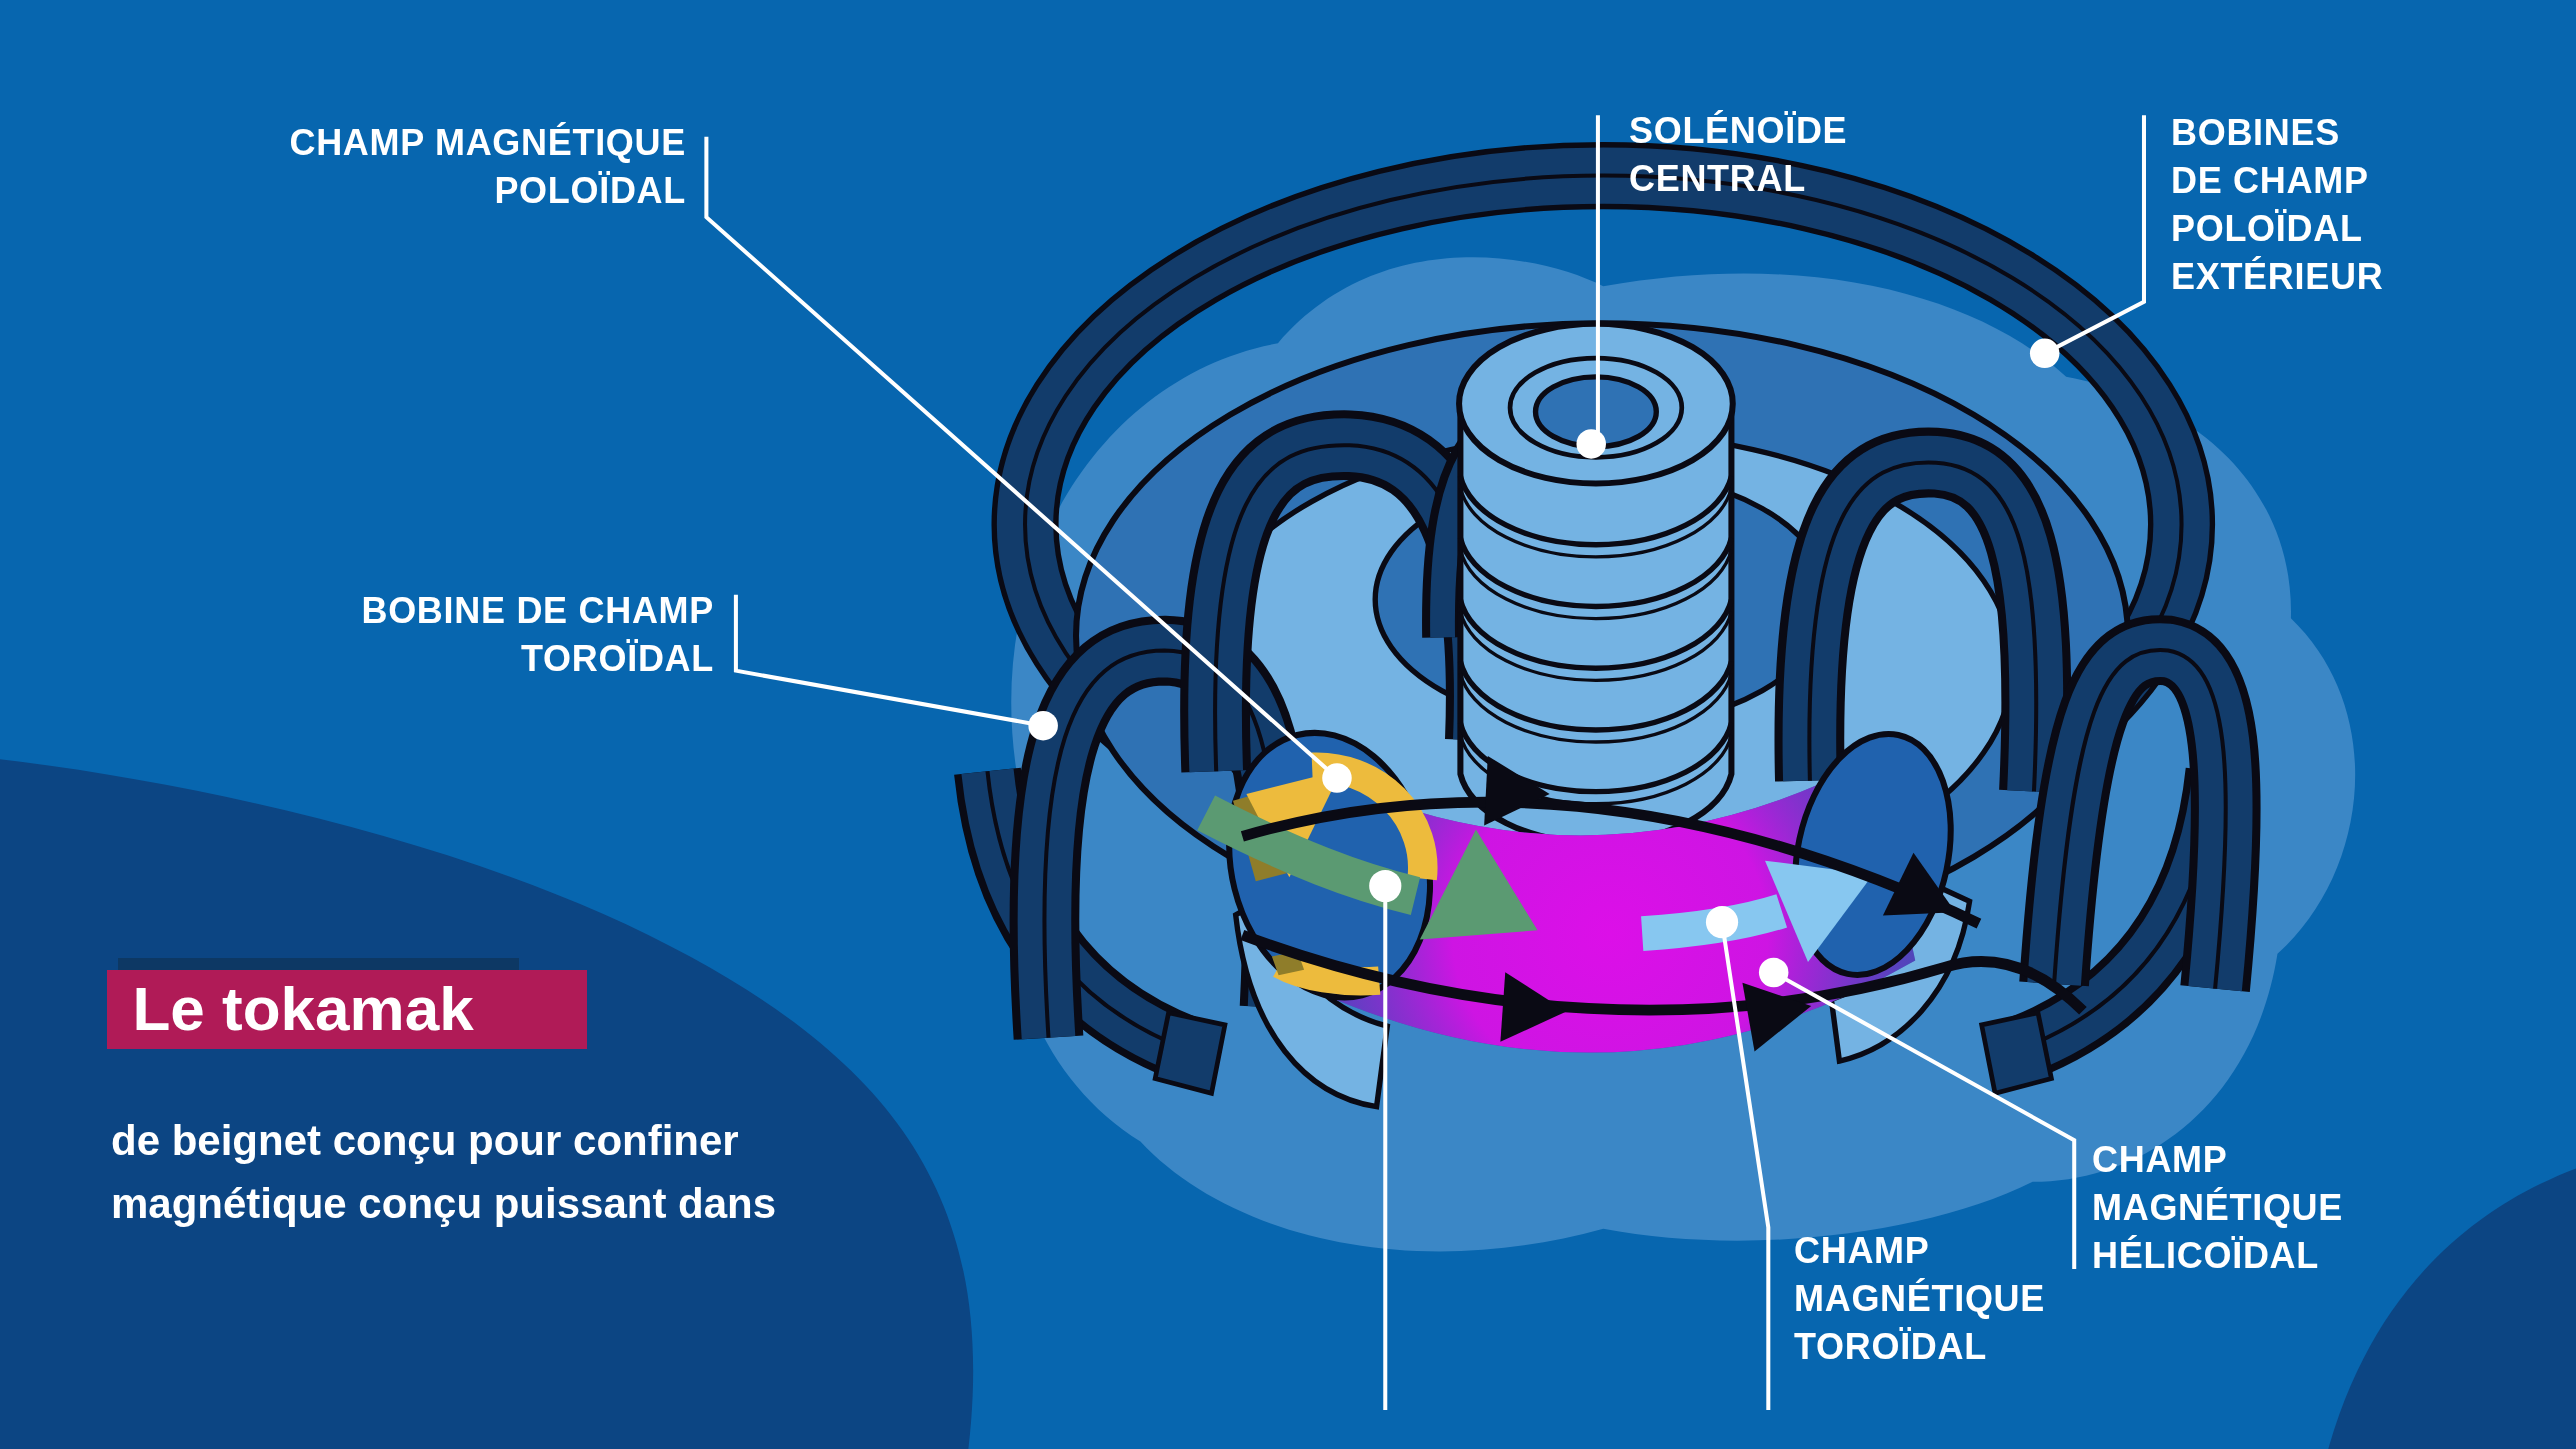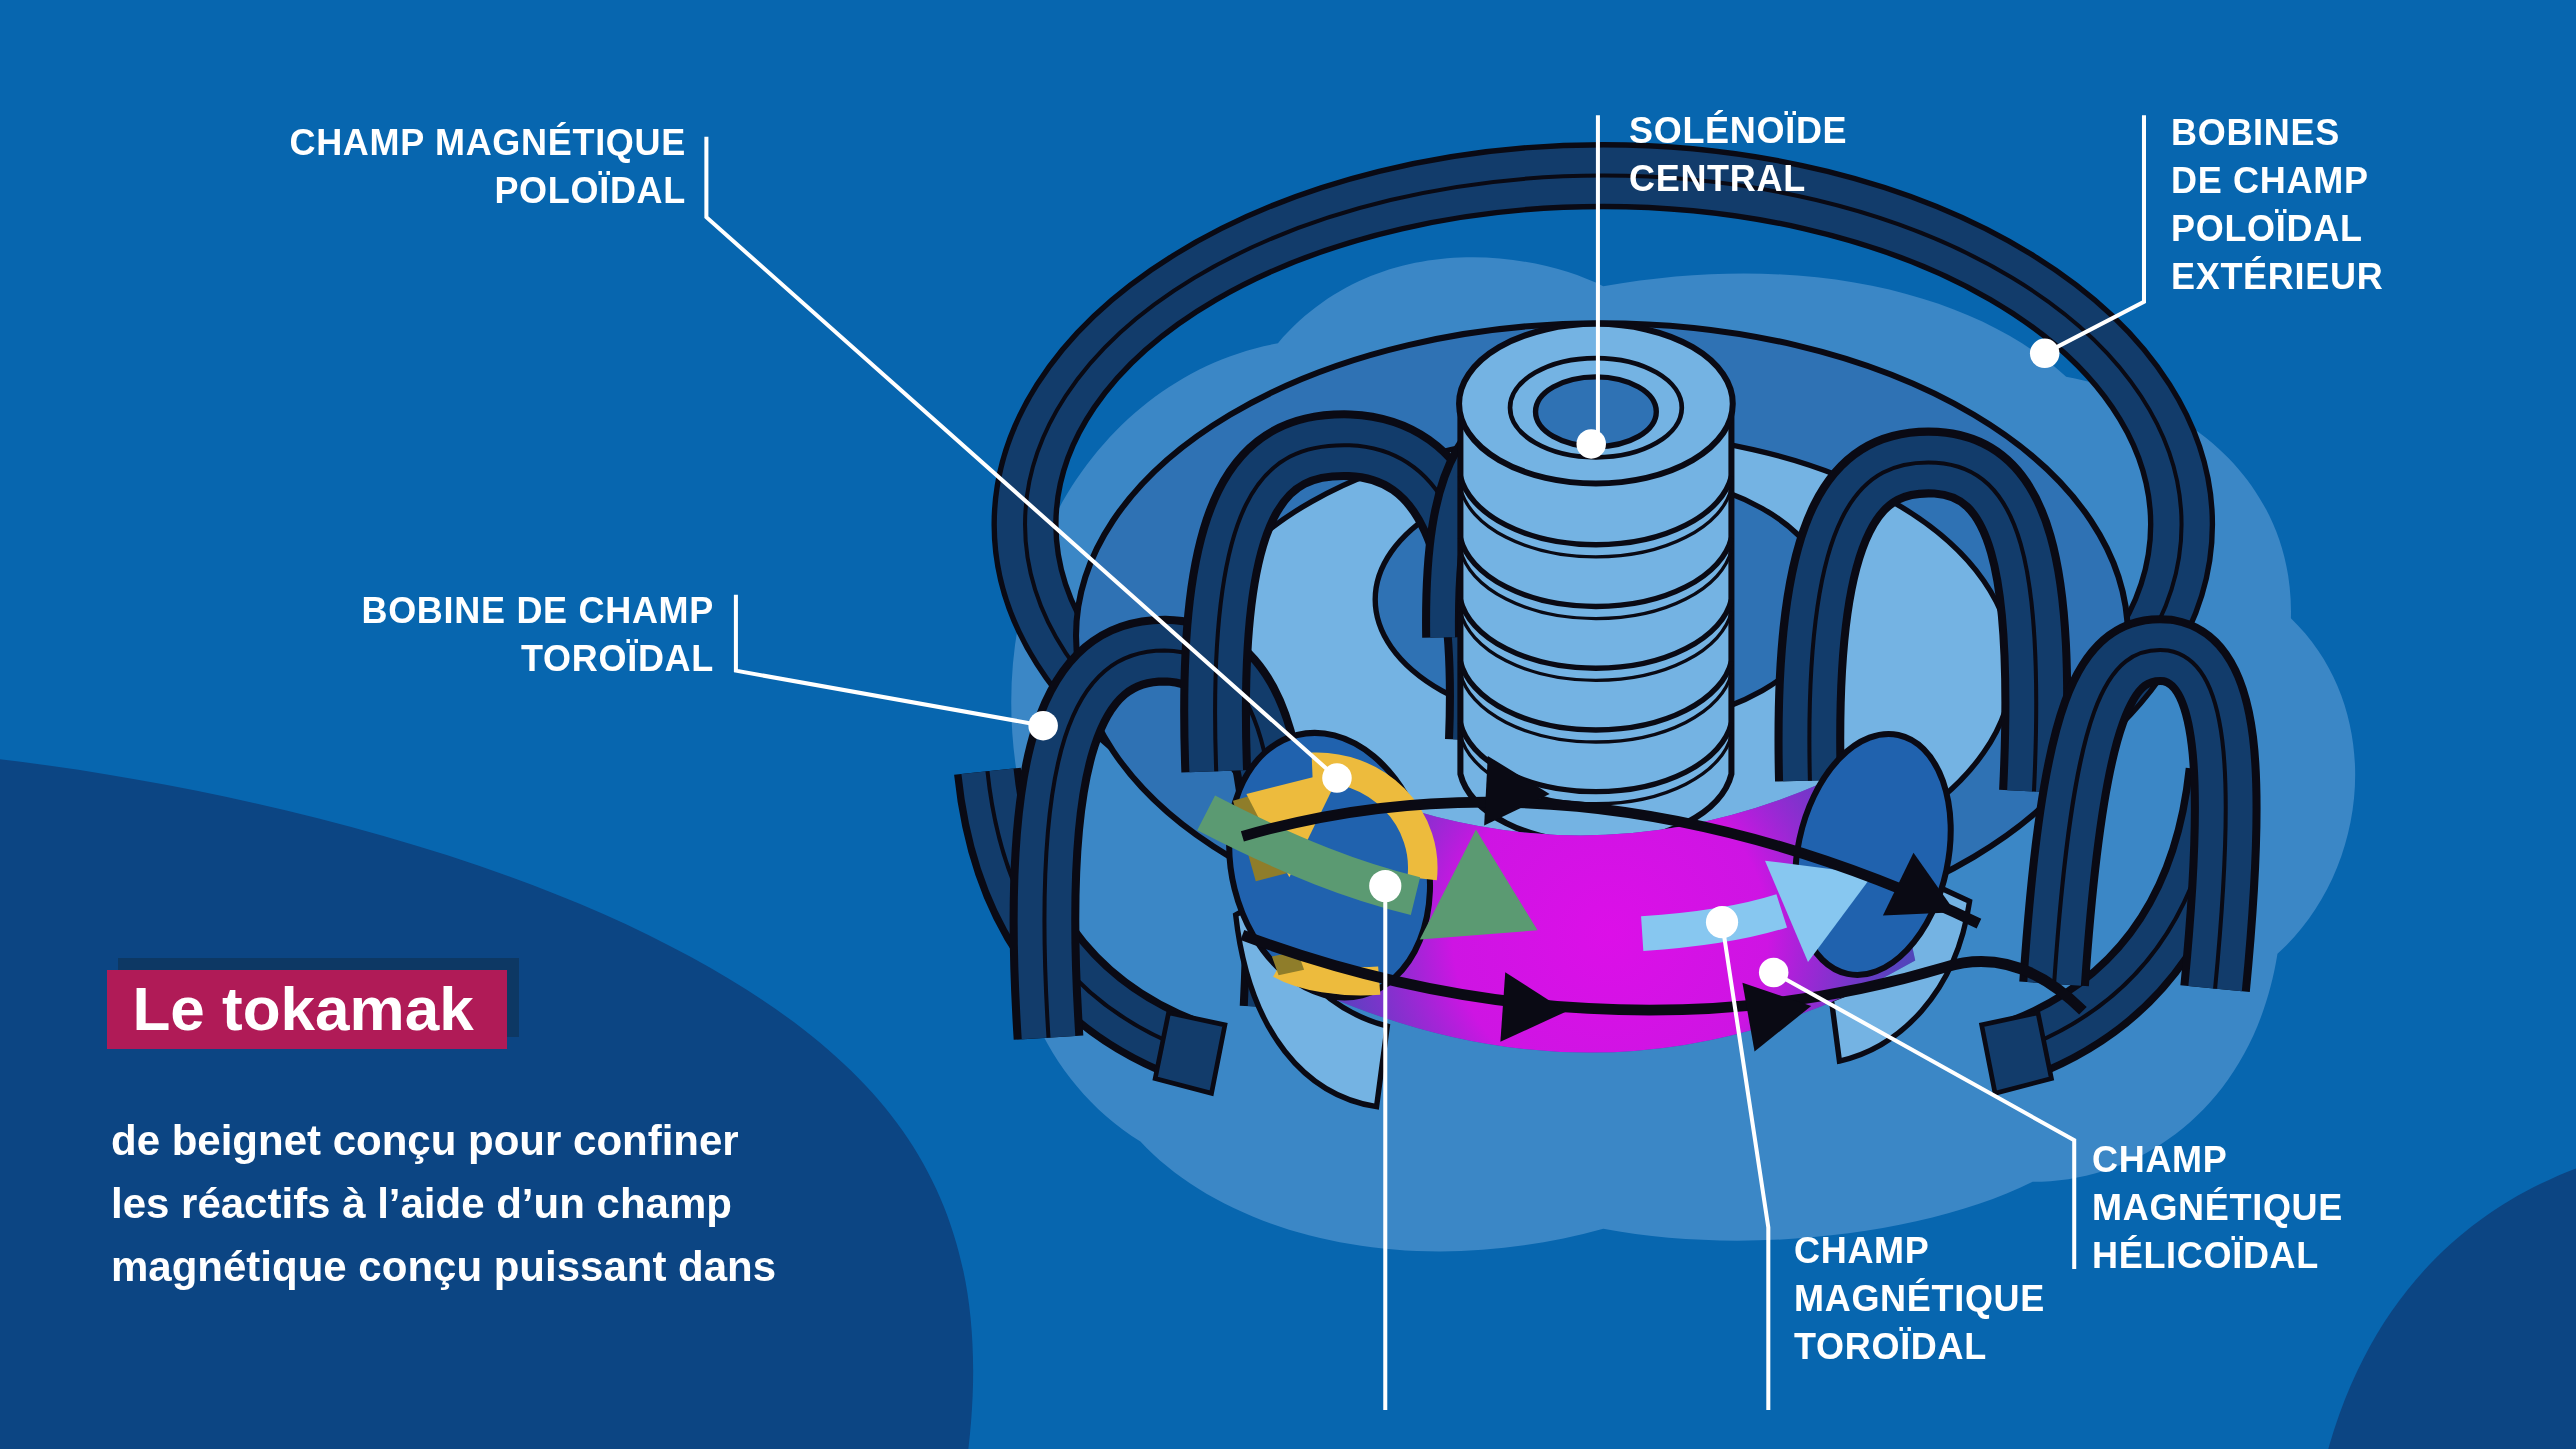--- a/index.html
+++ b/index.html
@@ -21,21 +21,21 @@
   #lbl-bobines{left:2171px;top:81px;}
   #lbl-toroidal-coil{left:312px;top:559px;width:402px;}
   #lbl-courant{left:1411px;top:1199px;}
   #lbl-champ-toroidal{left:1794px;top:1199px;}
   #lbl-helicoidal{left:2092px;top:1108px;}
   .title-shadow{
     position:absolute;left:118px;top:930px;width:401px;height:79px;
     background:var(--badge_shadow,#0D3864);
   }
   .title-badge{
-    position:absolute;left:107px;top:942px;width:400px;height:79px;
+    position:absolute;left:107px;top:942px;width:480px;height:79px;
     background:var(--badge,#B01B57);color:var(--text_white,#fff);
     font-size:62px;font-weight:700;line-height:78px;
     padding-left:25.5px;box-sizing:border-box;
   }
   .desc{
     position:absolute;left:111px;top:1081px;width:899px;
     color:var(--text_white,#fff);font-size:42px;font-weight:700;line-height:63px;
   }
 </style>
 </head>
@@ -212,18 +212,17 @@
   <div class="lbl" id="lbl-helicoidal">
     <div>CHAMP</div>
     <div>MAGNÉTIQUE</div>
     <div>HÉLICOÏDAL</div>
   </div>
 
   <div class="title-shadow"></div>
   <div class="title-badge">Le tokamak</div>
   <div class="desc">
     <div>de beignet conçu pour confiner</div>
-    <div>les réactifs à l’aide d’un champ</div>
     <div>magnétique conçu puissant dans</div>
   </div>
 
 </div>
 
 
 </body></html>

